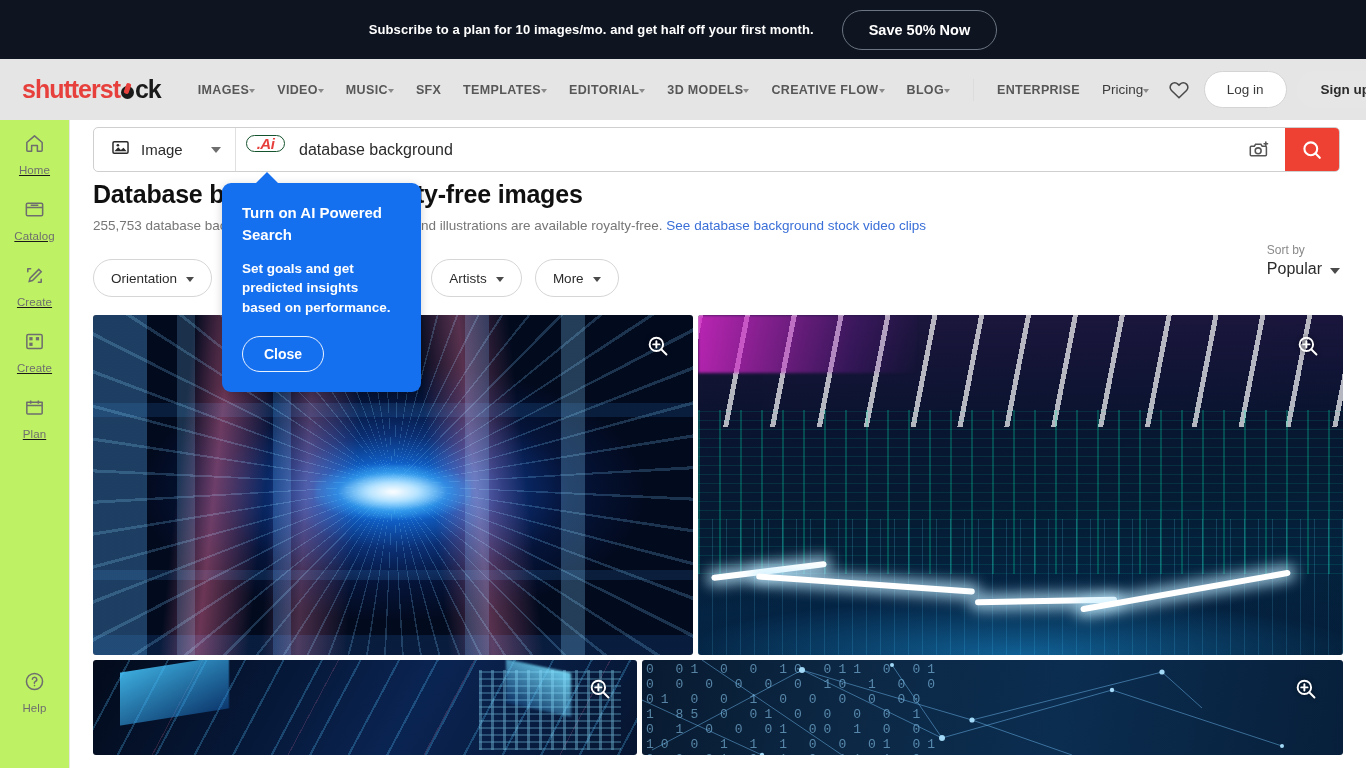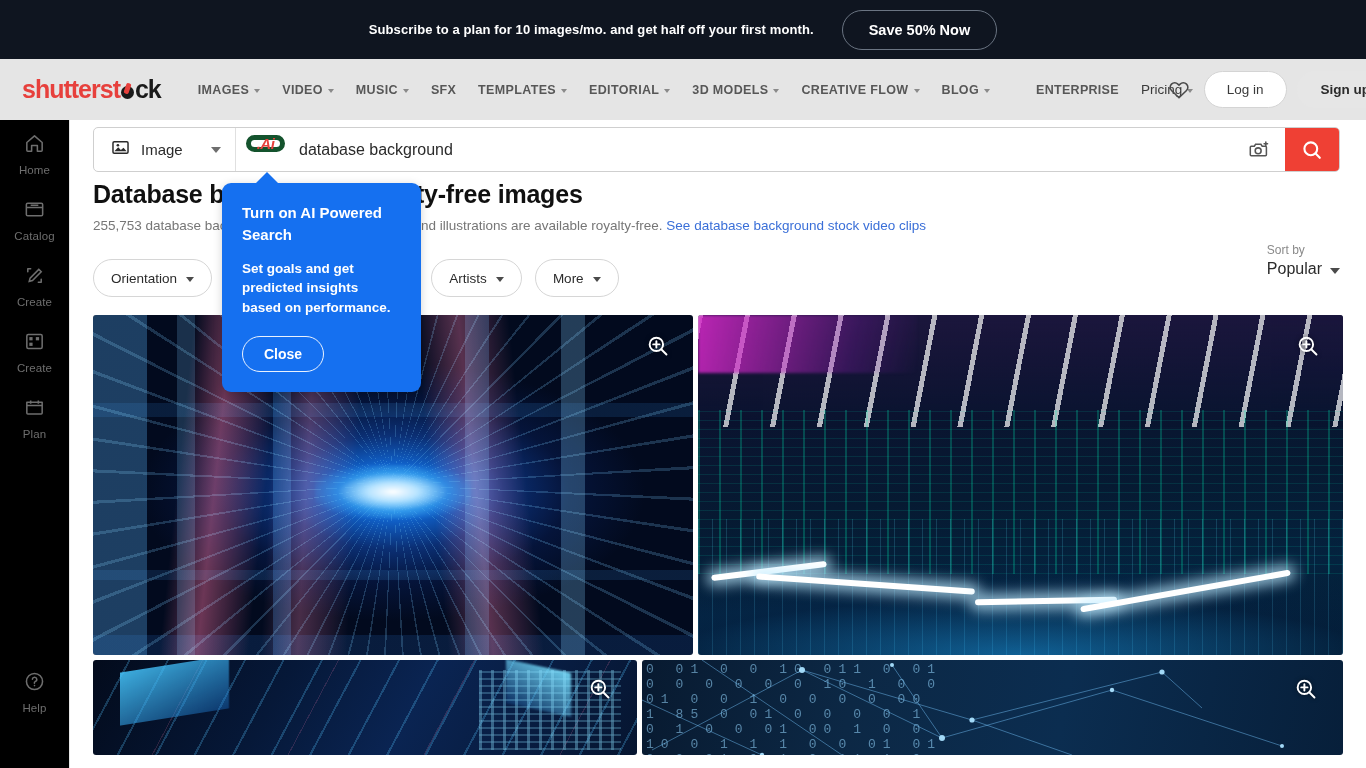--- a/index.html
+++ b/index.html
@@ -74,21 +74,20 @@
     width: 5px; height: 11px;
     background: #e7403c;
     transform: rotate(20deg);
     border-radius: 2px;
   }
 
   .nav { display: flex; align-items: center; gap: 0; flex: 1; min-width: 0; }
   .nav-item {
     display: flex;
     align-items: center;
-    gap: 5px;
     font-size: 12.5px;
     font-weight: 700;
     letter-spacing: .35px;
     color: #575757;
     padding: 8px 11px;
     cursor: pointer;
     white-space: nowrap;
   }
   .nav-item.plain { letter-spacing: .3px; }
   .nav-item.mixed { text-transform: none; font-size: 13.5px; font-weight: 400; letter-spacing: 0; color: #3b3b3b; }
@@ -127,23 +126,24 @@
     white-space: nowrap;
     margin-right: -28px;
   }
 
   
   .rail {
     position: absolute;
     left: 0; top: 120px;
     width: 70px;
     height: 648px;
-    background: #000000;
+    background: #bef264;
     border-right: 1px solid #e6e6e6;
     z-index: 20;
+    text-decoration: underline;
   }
   .rail-item {
     display: flex;
     flex-direction: column;
     align-items: center;
     gap: 5px;
     padding: 12px 0 10px;
     cursor: pointer;
     color: #6e6e6e;
   }
@@ -181,21 +181,21 @@
     border-left: 5px solid transparent;
     border-right: 5px solid transparent;
     border-top: 6px solid #6e6e6e;
     margin-left: auto;
   }
   .ai-chip {
     display: flex;
     align-items: center;
     justify-content: center;
     width: 39px; height: 17px;
-    border: 5px solid #14532d;
+    border: 1px solid #14532d;
     border-radius: 16px;
     margin: 7px 0 7px 10px;
     cursor: pointer;
     flex: 0 0 auto;
   }
   .ai-chip span {
     font-size: 15px;
     font-weight: 700;
     color: #e7403c;
     font-style: italic;

